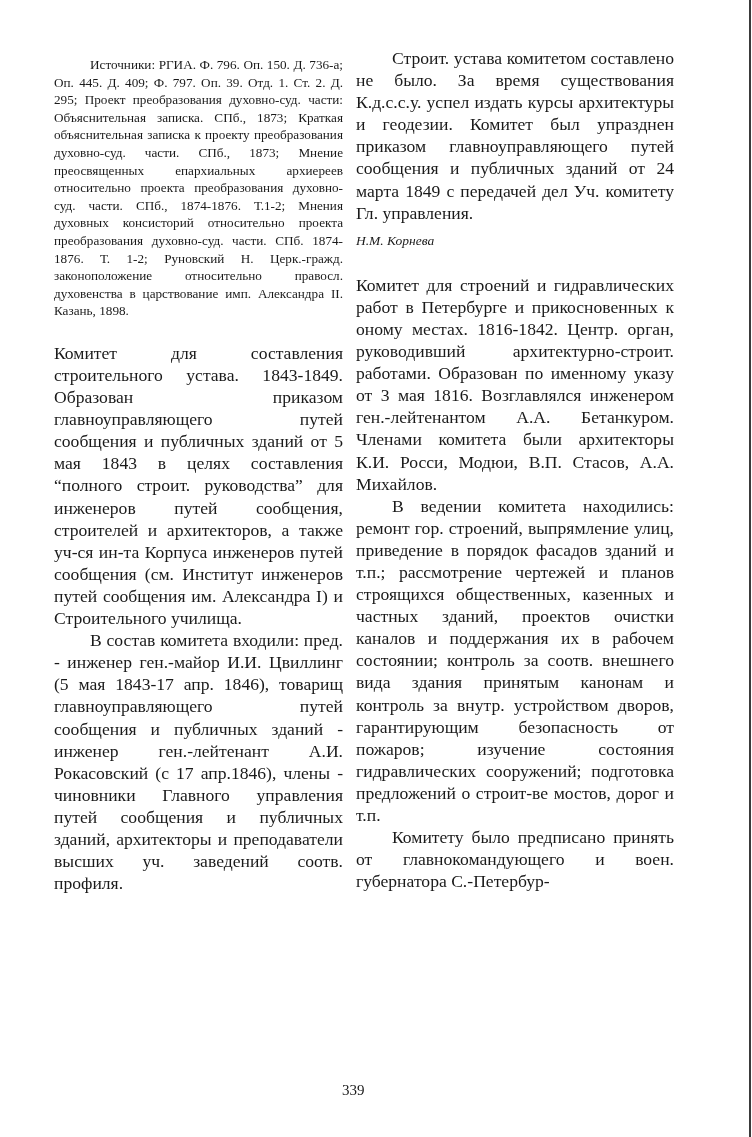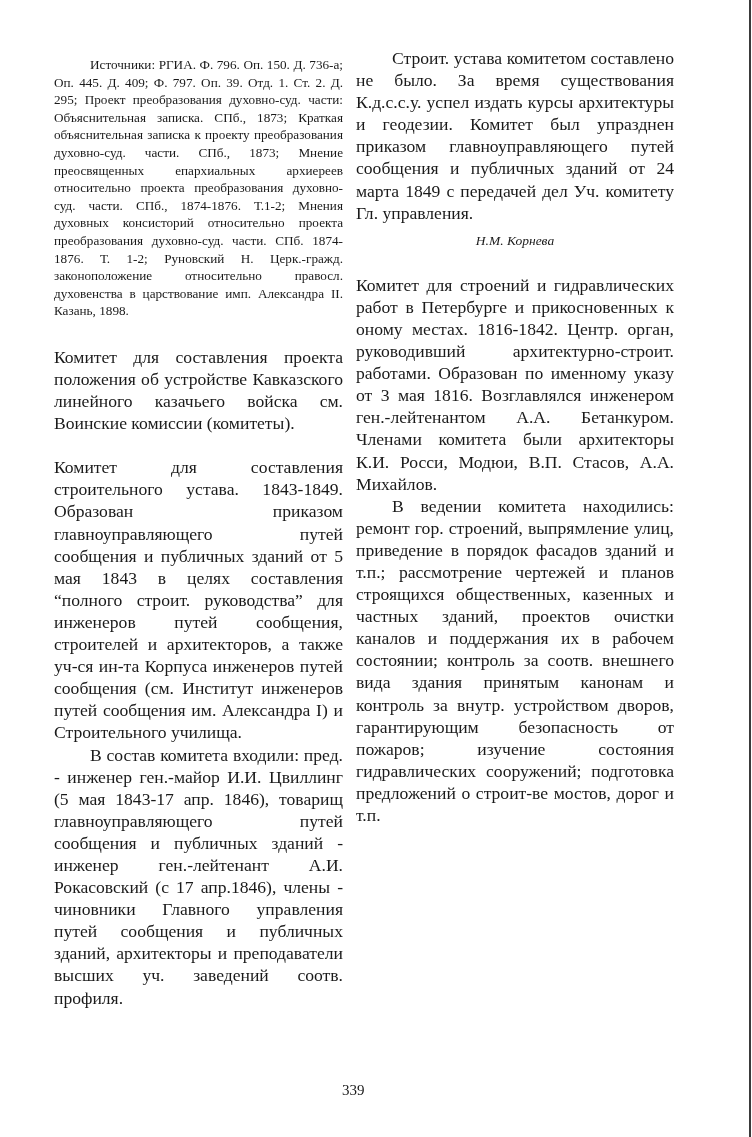--- a/index.html
+++ b/index.html
@@ -8,45 +8,45 @@
     font-family: "Liberation Serif", "DejaVu Serif", serif; color: #1a1a1a;
   }
   .edge-line { position: absolute; left: 749px; top: 0; width: 1.5px; height: 1137px; background: #3a3a3a; }
   .col { position: absolute; top: 0; }
   .col-left { left: 54px; width: 289px; }
   .col-right { left: 356px; width: 318px; }
 
   .small { font-size: 13.2px; line-height: 17.6px; text-align: justify; margin: 0; }
   .body { font-size: 17.6px; line-height: 22.1px; text-align: justify; margin: 0; }
   .indent { text-indent: 36px; }
-  .sig { font-size: 13.5px; font-style: italic; text-align: center; margin: 0; }
+  .sig { font-size: 13.5px; font-style: italic; text-align: left; margin: 0; }
   .hw { font-weight: normal; }
   .it { }
   .page-num { position: absolute; top: 1082px; left: 342px; font-size: 15px; }
 </style>
 </head>
 <body>
 
 <div class="edge-line"></div>
 
 <div class="col col-left">
   <p class="small indent" style="margin-top:56px;"><span class="it">Источники</span><span>: РГИА. Ф. 796. Оп. 150. Д. 736-а; Оп. 445. Д. 409; Ф. 797. Оп. 39. Отд. 1. Ст. 2. Д. 295; Проект преобразования духовно-суд. части: Объяснительная записка. СПб., 1873; Краткая объяснительная записка к проекту преобразования духовно-суд. части. СПб., 1873; Мнение преосвященных епархиальных архиереев относительно проекта преобразования духовно-суд. части. СПб., 1874-1876. Т.1-2; Мнения духовных консисторий относительно проекта преобразования духовно-суд. части. СПб. 1874-1876. Т. 1-2; </span><span class="it">Руновский Н</span><span>. Церк.-гражд. законоположение относительно правосл. духовенства в царствование имп. Александра II. Казань, 1898.</span></p>
 
 
-  <p class="body" style="margin-top:26px;"><span class="hw">Комитет для составления проекта положения об устройстве Кавказского линейного казачьего войска</span><span> см. </span><span class="it">Воинские комиссии (комитеты)</span><span>.</span></p>
 
   <p class="body" style="margin-top:22px;"><span class="hw">Комитет для составления строительного устава</span><span>. 1843-1849. Образован приказом главноуправляющего путей сообщения и публичных зданий от 5 мая 1843 в целях составления “полного строит. руководства” для инженеров путей сообщения, строителей и архитекторов, а также уч-ся ин-та </span><span class="it">Корпуса инженеров путей сообщения</span><span> (см. </span><span class="it">Институт инженеров путей сообщения им. Александра I</span><span>) и </span><span class="it">Строительного училища</span><span>.</span></p>
 
   <p class="body indent"><span>В состав комитета входили: пред. - инженер ген.-майор И.И. Цвиллинг (5 мая 1843-17 апр. 1846), товарищ главноуправляющего путей сообщения и публичных зданий - инженер ген.-лейтенант А.И. Рокасовский (с 17 апр.1846), члены - чиновники </span><span class="it">Главного управления путей сообщения и публичных зданий</span><span>, архитекторы и преподаватели высших уч. заведений соотв. профиля.</span></p>
 </div>
 
 <div class="col col-right">
   <p class="body indent" style="margin-top:47px;">Строит. устава комитетом составлено не было. За время существования К.д.с.с.у. успел издать курсы архитектуры и геодезии. Комитет был упразднен приказом главноуправляющего путей сообщения и публичных зданий от 24 марта 1849 с передачей дел Уч. комитету Гл. управления.</p>
 
 
   <p class="sig" style="margin-top:9px;">Н.М. Корнева</p>
 
   <p class="body" style="margin-top:25px;"><span class="hw">Комитет для строений и гидравлических работ в Петербурге и прикосновенных к оному местах</span><span>. 1816-1842. Центр. орган, руководивший архитектурно-строит. работами. Образован по именному указу от 3 мая 1816. Возглавлялся инженером ген.-лейтенантом А.А. Бетанкуром. Членами комитета были архитекторы К.И. Росси, Модюи, В.П. Стасов, А.А. Михайлов.</span></p>
 
   <p class="body indent">В ведении комитета находились: ремонт гор. строений, выпрямление улиц, приведение в порядок фасадов зданий и т.п.; рассмотрение чертежей и планов строящихся общественных, казенных и частных зданий, проектов очистки каналов и поддержания их в рабочем состоянии; контроль за соотв. внешнего вида здания принятым канонам и контроль за внутр. устройством дворов, гарантирующим безопасность от пожаров; изучение состояния гидравлических сооружений; подготовка предложений о строит-ве мостов, дорог и т.п.</p>
+  <p class="body indent">Комитету было предписано принять от главнокомандующего и воен. губернатора С.-Петербур-</p>
 </div>
 
 <div class="page-num">339</div>
 
 </body></html>

